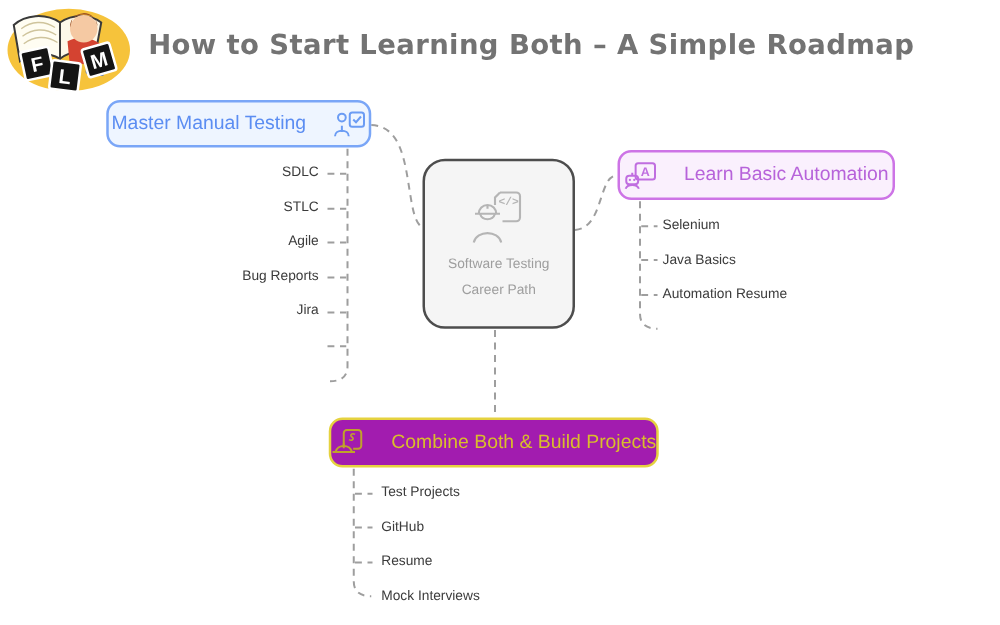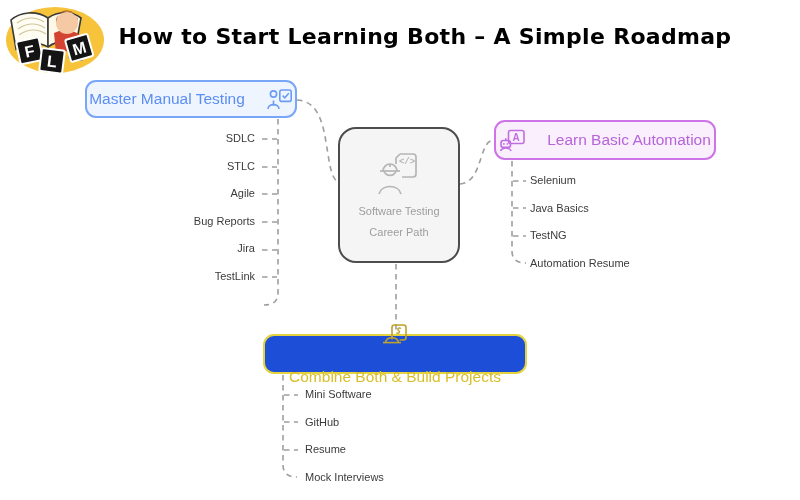--- a/index.html
+++ b/index.html
@@ -3,36 +3,36 @@
 <meta charset="utf-8">
 <style>
   html,body{margin:0;padding:0;background:#fff;}
   body{width:800px;height:500px;position:relative;overflow:hidden;
        font-family:"Liberation Sans",sans-serif;}
   .canvas{position:absolute;inset:0;}
 
   
   .title{position:absolute;top:24px;left:50px;right:0;text-align:center;
          font-family:"DejaVu Sans",sans-serif;font-weight:bold;
-         font-size:22px;letter-spacing:.3px;color:#000000;}
+         font-size:22px;letter-spacing:.3px;color:#737373;}
 
   
   .connectors{position:absolute;inset:0;width:800px;height:500px;}
   .dash{fill:none;stroke:#9e9e9e;stroke-width:1.6;stroke-dasharray:5.5 4.5;}
 
   
   .node{position:absolute;box-sizing:border-box;border:2px solid;display:flex;
         align-items:center;justify-content:center;gap:21px;border-radius:11px;
         font-size:15.5px;white-space:nowrap;background:#fff;}
   .node-manual{left:85px;top:80px;width:212px;height:38px;
         border-color:#7aa6f7;background:#eef5ff;color:#5b8df2;}
   .node-automation{left:494px;top:120px;width:222px;height:40px;
         border-color:#cd74e6;background:#faf0fd;color:#b763da;}
   .node-combine{left:263px;top:334px;width:264px;height:40px;
-        border-color:#e5d23f;background:#1d4ed8;color:#d9be2b;flex-direction:column;}
+        border-color:#e5d23f;background:#a21caf;color:#d9be2b;}
   .node-center{left:338px;top:127px;width:122px;height:136px;border-radius:18px;
         border-color:#4d4d4d;background:#f5f5f5;color:#9e9e9e;
         flex-direction:column;gap:4px;white-space:normal;}
   .center-label{width:100px;text-align:center;line-height:21px;font-size:11px;}
 
   
   ul.items{list-style:none;margin:0;padding:0;position:absolute;
            font-size:11px;color:#3b3b3b;}
   ul.items li{line-height:27.6px;white-space:nowrap;}
   .items-manual{left:55px;width:200px;top:125px;text-align:right;}
@@ -164,32 +164,30 @@
     <span>Combine Both &amp; Build Projects</span>
   </div>
 
   <ul class="items items-manual">
 
   <li>SDLC</li>
       <li>STLC</li>
       <li>Agile</li>
       <li>Bug Reports</li>
       <li>Jira</li>
-      <li>TestLink</li>
     </ul>
 
   <ul class="items items-automation">
 
   <li>Selenium</li>
       <li>Java Basics</li>
-      <li>TestNG</li>
       <li>Automation Resume</li>
     </ul>
 
   <ul class="items items-combine">
 
-  <li>Mini Software</li>
+  <li>Test Projects</li>
       <li>GitHub</li>
       <li>Resume</li>
       <li>Mock Interviews</li>
     </ul>
 
 </div>
 
 </body></html>

